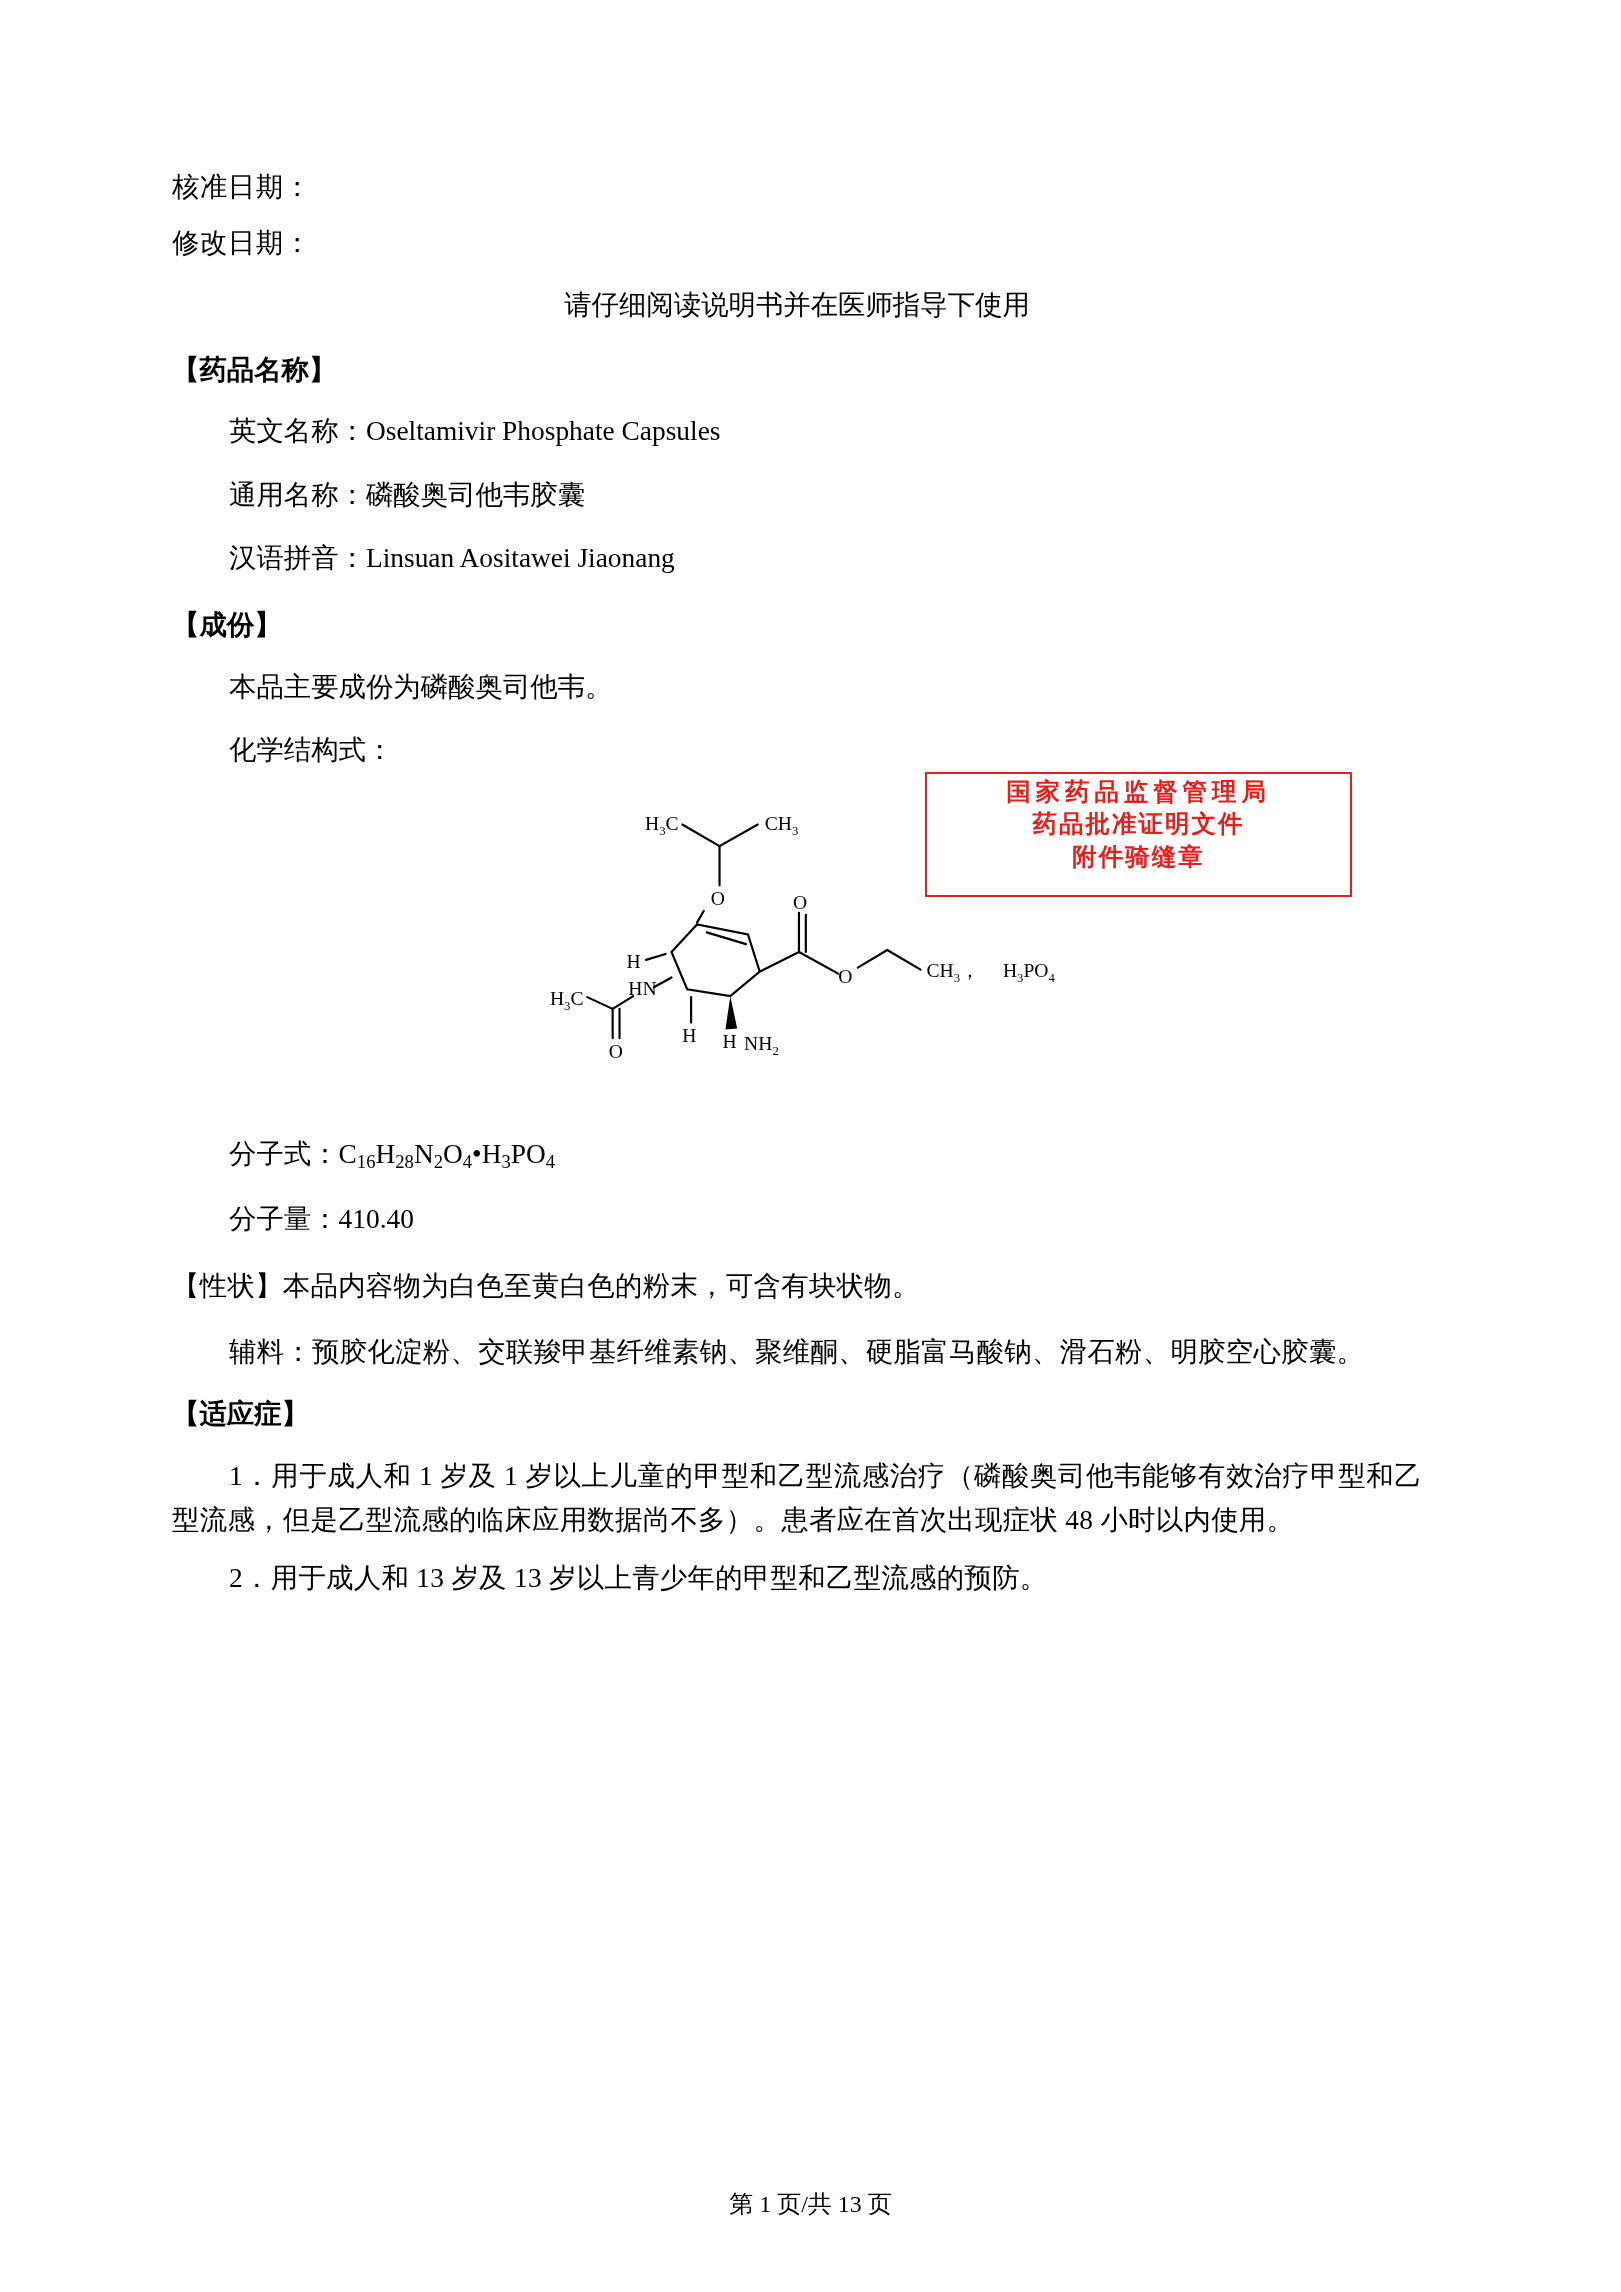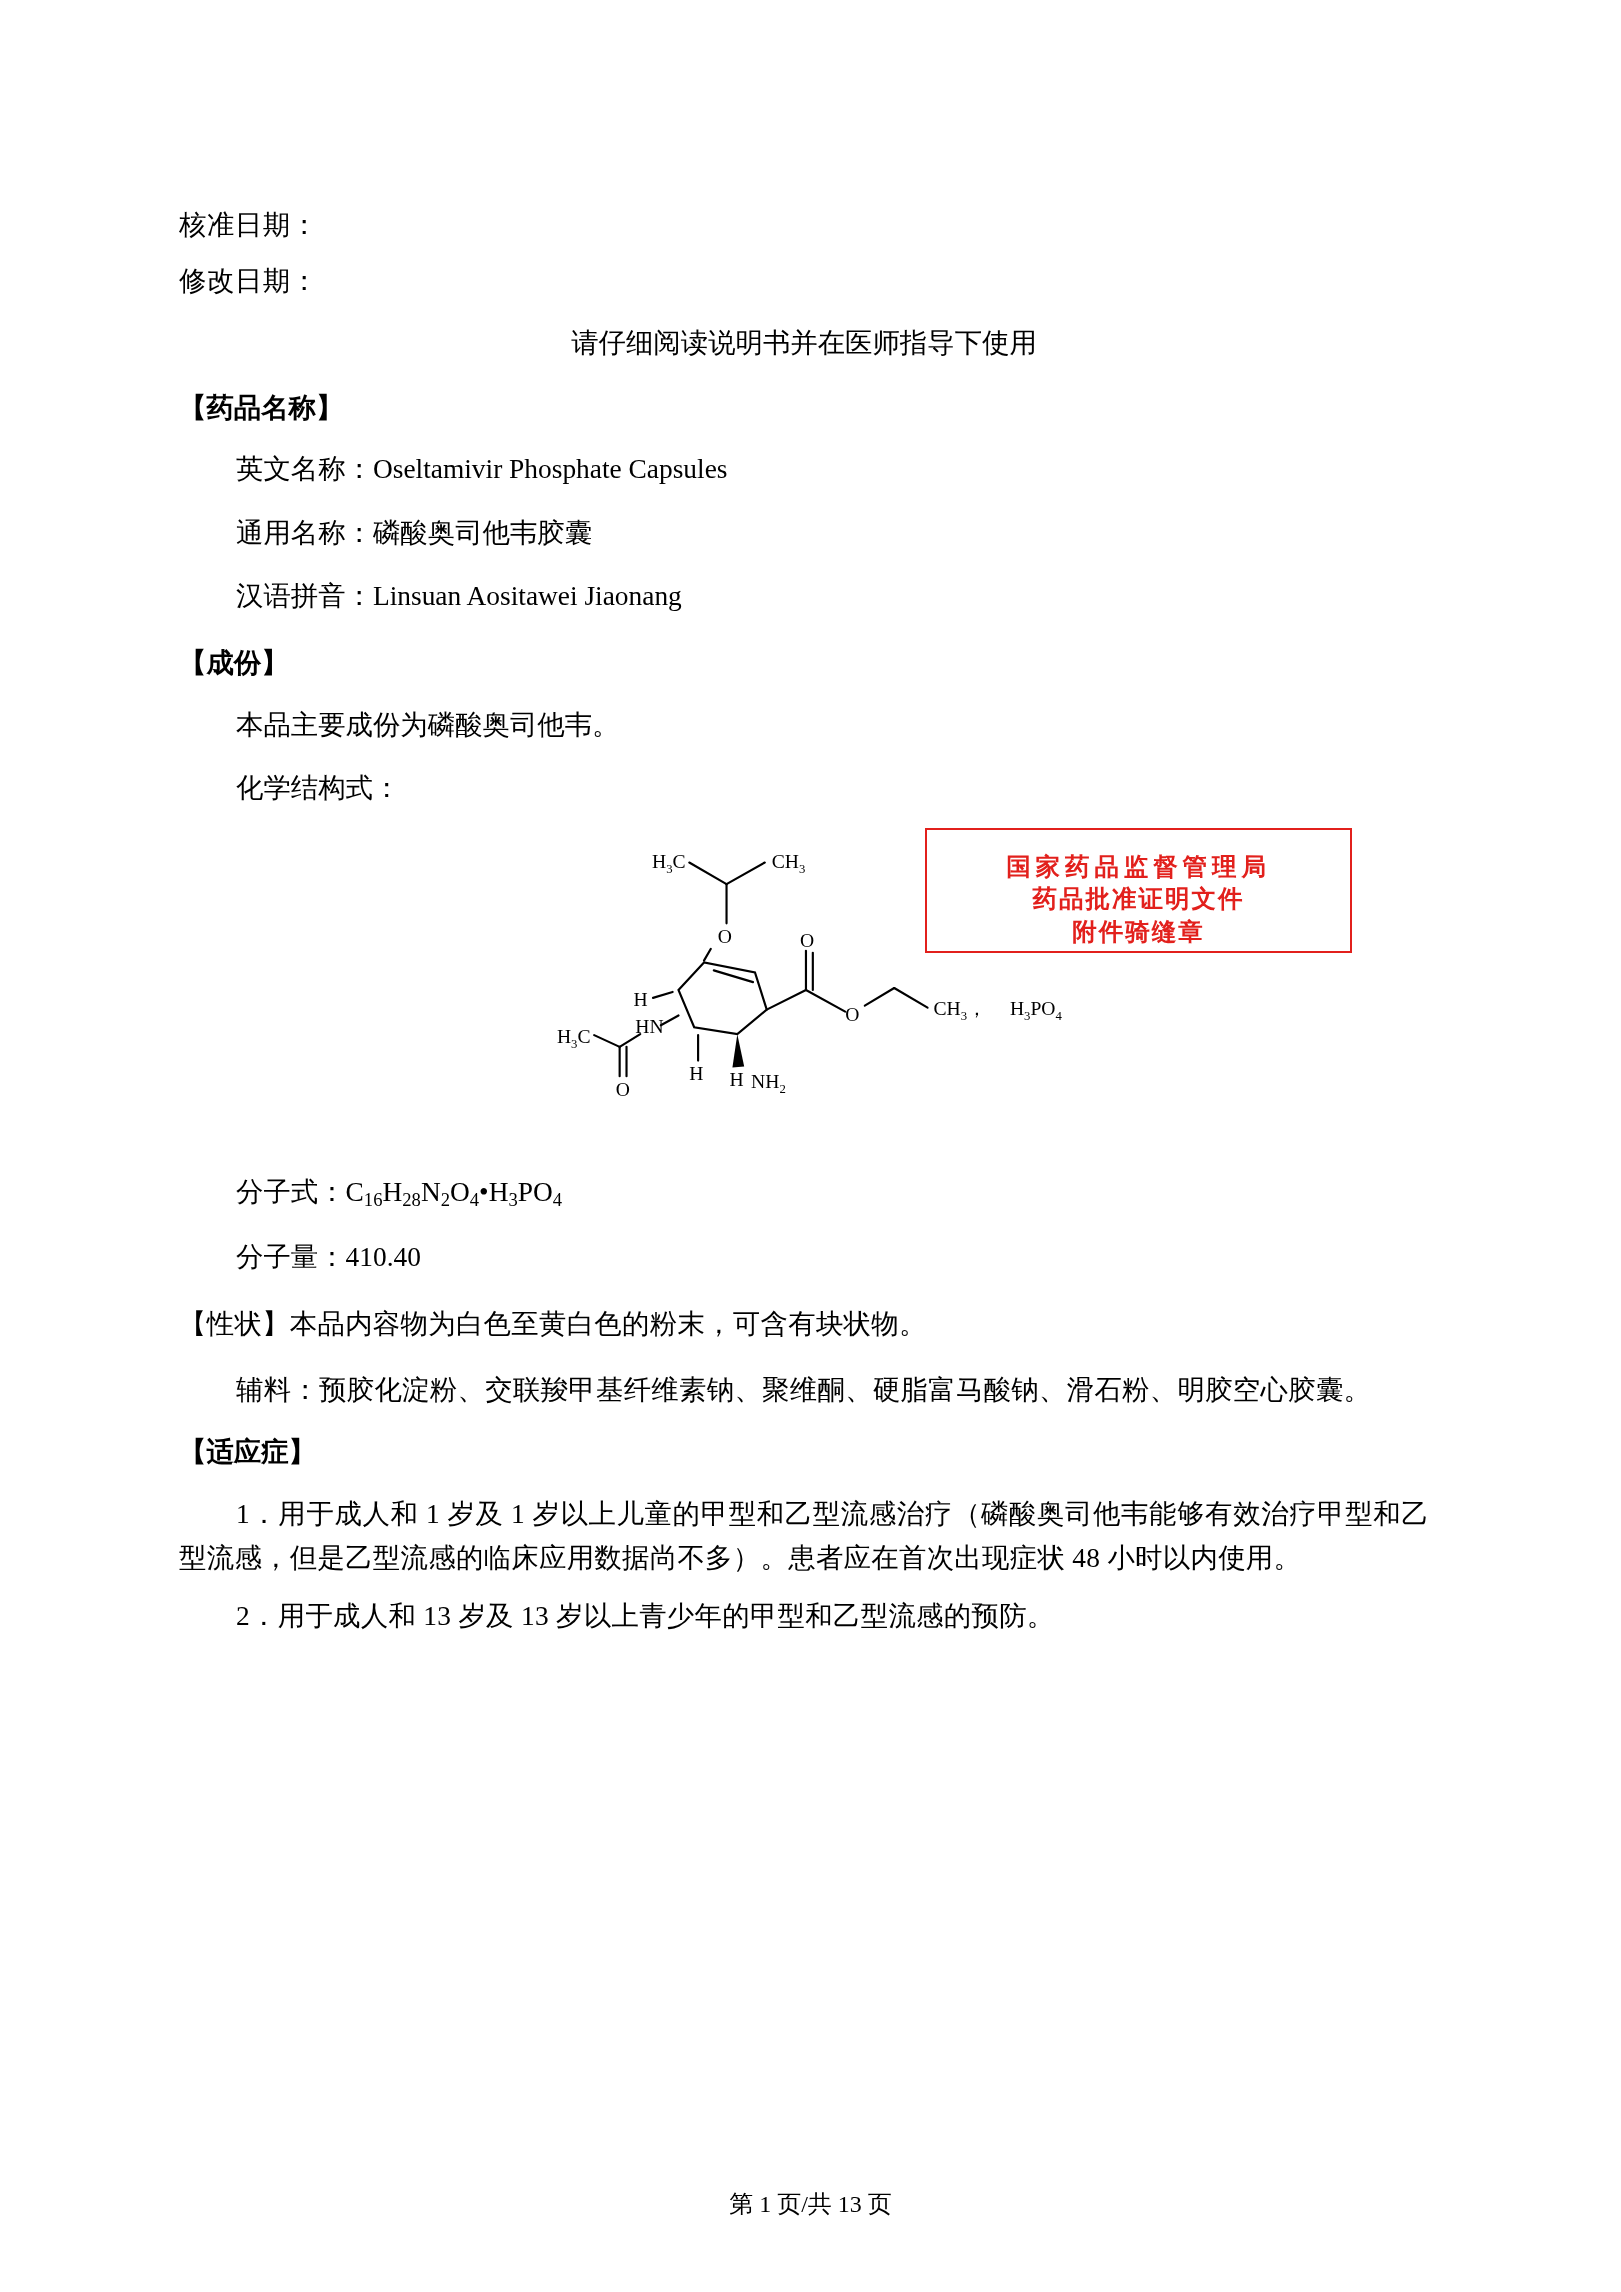--- a/index.html
+++ b/index.html
@@ -15,24 +15,23 @@
     position: relative;
     width: 1621px;
     height: 2293px;
     margin: 0 auto;
     background: #fff;
     box-sizing: border-box;
     overflow: hidden;
   }
   .content {
     position: absolute;
-    left: 179px;
+    left: 172px;
     top: 174px;
     width: 1250px;
-    margin-top: 38px;
   }
   .line {
     font-size: 27.4px;
     line-height: 1.0;
     margin: 0 0 29px 0;
     letter-spacing: 0.5px;
   }
   .para {
     font-size: 27.4px;
     line-height: 1.62;
@@ -62,30 +61,30 @@
     font-size: 27.4px;
     margin: 0 0 27.4px 0;
     padding-left: 57px;
   }
   sub { font-size: 0.68em; vertical-align: -0.28em; }
 
   
   .stamp {
     position: absolute;
     left: 925px;
-    top: 828px;
+    top: 772px;
     width: 427px;
     height: 125px;
     border: 2.9px solid #e2201c;
     color: #e2201c;
     font-family: "Liberation Sans", sans-serif;
     font-weight: bold;
     text-align: center;
     box-sizing: border-box;
-    padding-top: 21px;
+    padding-top: 2px;
     line-height: 1.32;
     font-size: 24.5px;
     letter-spacing: 2px;
     background: transparent;
     pointer-events: none;
   }
   .stamp div:first-child { letter-spacing: 4.9px; }
 
   
   .structure {

